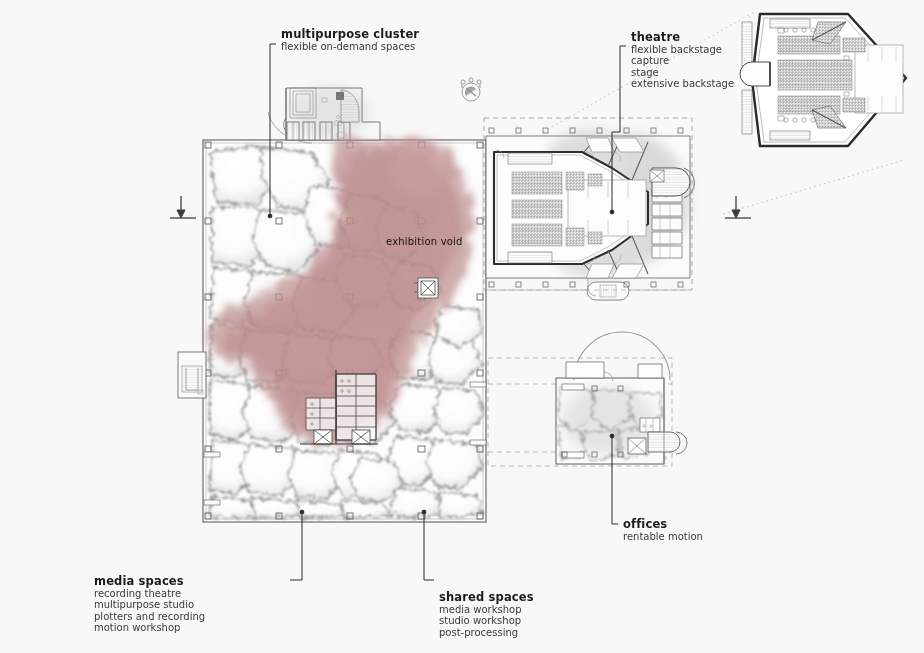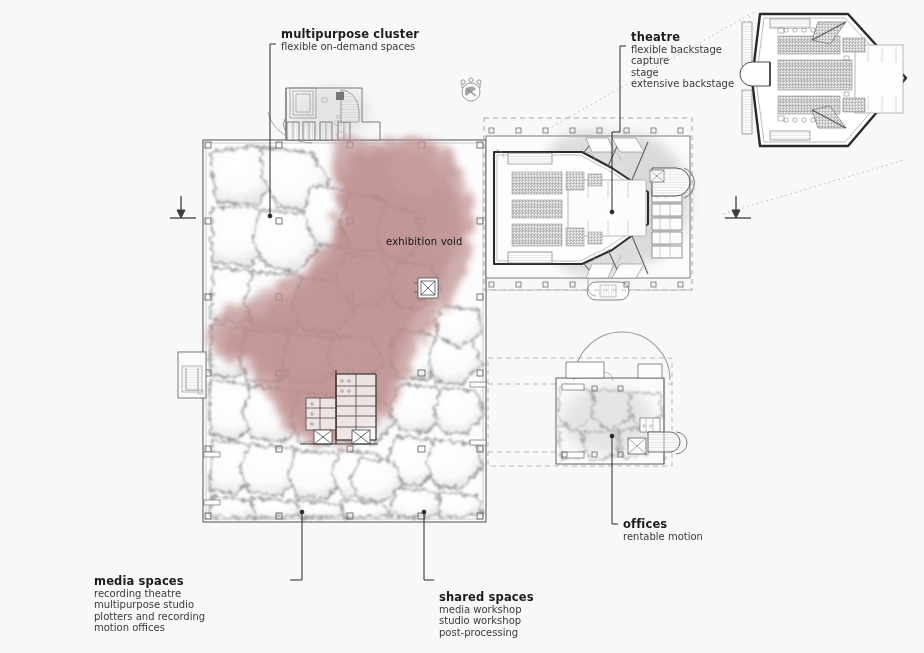--- a/index.html
+++ b/index.html
@@ -628,21 +628,21 @@
   <div class="anno" style="left:623px; top:517px;">
     <div class="title">offices</div>
     <div class="sub">rentable motion</div>
   </div>
 
   <div class="anno right-align" style="left:94px; top:574px; width:192px;">
     <div class="title">media spaces</div>
     <div class="sub">recording theatre</div>
     <div class="sub">multipurpose studio</div>
     <div class="sub">plotters and recording</div>
-    <div class="sub">motion offices</div>
+    <div class="sub">motion workshop</div>
   </div>
 
   <div class="anno" style="left:439px; top:574px;margin-top:16px;">
     <div class="title">shared spaces</div>
     <div class="sub">media workshop</div>
     <div class="sub">studio workshop</div>
     <div class="sub">post-processing</div>
   </div>
 
 </div>

